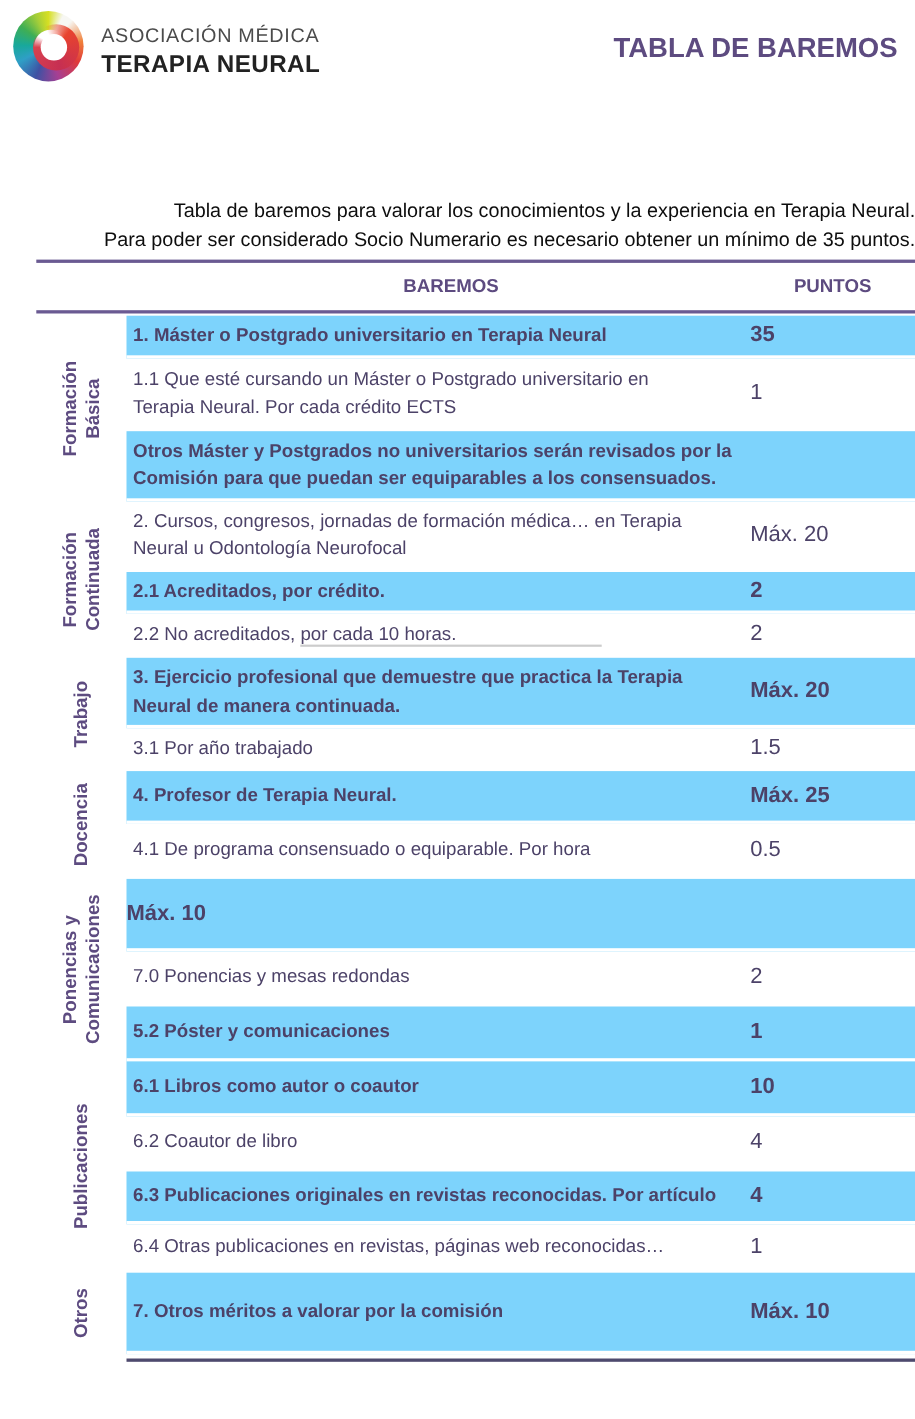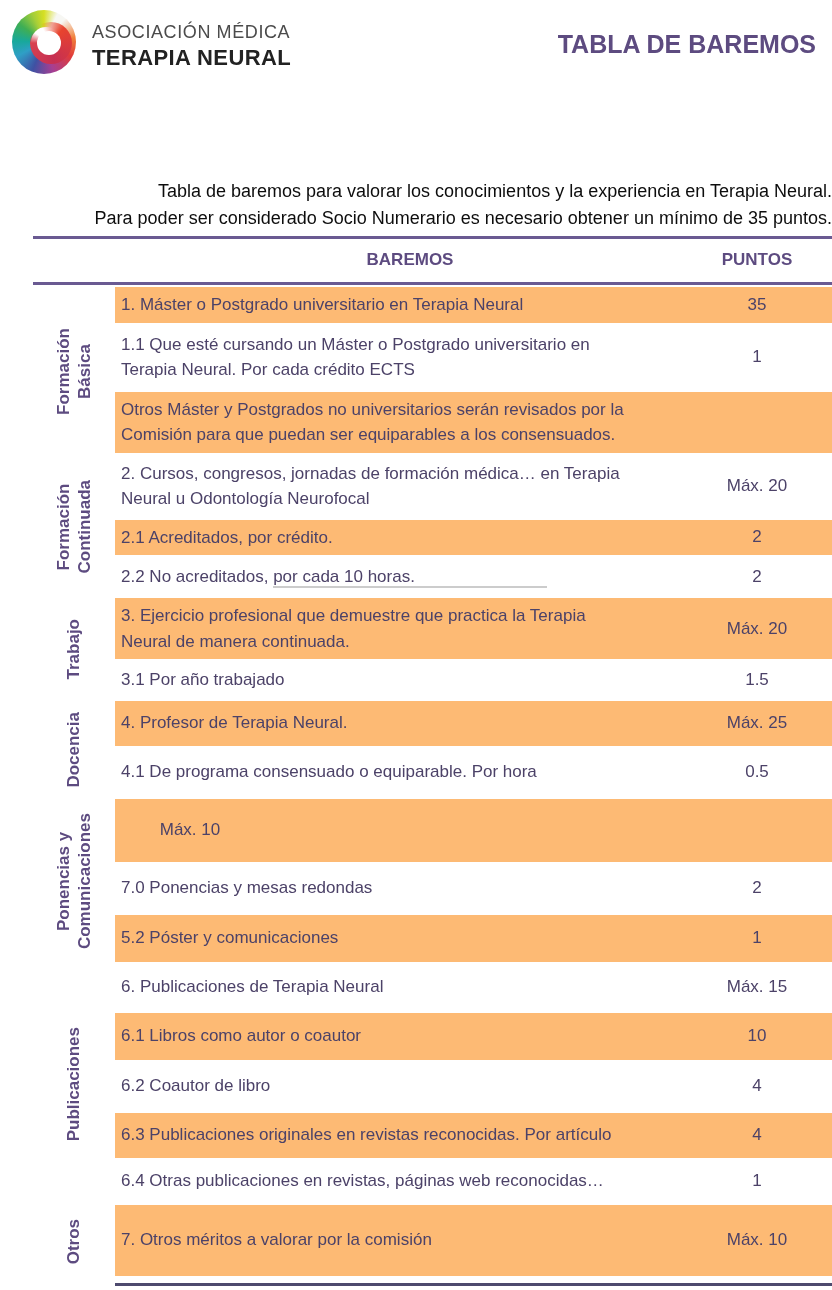--- a/index.html
+++ b/index.html
@@ -50,26 +50,26 @@
   .tbody { position:absolute; top:287px; left:33px; right:0; }
   .section { display:flex; }
   .cat { width:82px; flex:none; display:flex; align-items:center; justify-content:center; }
   .cat-label {
     writing-mode:vertical-rl; transform:rotate(180deg);
     white-space:pre-line; text-align:center;
     font-size:17px; font-weight:bold; line-height:1.25; color:#5d4b80;
   }
   .rows { flex:1; display:flex; flex-direction:column; }
   .row { display:flex; align-items:center; box-sizing:border-box; border-bottom:3px solid #fff; }
-  .row.shaded { background:#fdba74; }
+  .row.shaded { background:#7dd3fc;font-weight:bold; }
   .cell-label {
     flex:1; padding:5px 8px 5px 6px; font-size:17px; line-height:1.5;
     color:#4c4268; white-space:pre-line;
   }
-  .cell-points { width:150px; flex:none; text-align:center; font-size:17px; color:#4c4268; }
+  .cell-points { width:150px; flex:none; font-size:20px; color:#4c4268; }
 
   .sep-artifact { position:absolute; top:299px; left:240px; width:274px; height:2px; background:#cccccc; }
   .rule-bottom { margin:4px 0 0 82px; height:3px; background:#4e4a6e; }
 </style>
 </head>
 <body>
 
 <div class="page">
 
   <div class="logo">
@@ -190,24 +190,20 @@
           <div class="cell-points">1</div>
         </div>
       </div>
     </div>
 
     <div class="section">
       <div class="cat">
           <span class="cat-label">Publicaciones</span>
         </div>
       <div class="rows">
-        <div class="row" style="min-height:48px">
-          <div class="cell-label">6. Publicaciones de Terapia Neural</div>
-          <div class="cell-points">Máx. 15</div>
-        </div>
         <div class="row shaded" style="min-height:50px">
           <div class="cell-label">6.1 Libros como autor o coautor</div>
           <div class="cell-points">10</div>
         </div>
         <div class="row" style="min-height:50px">
           <div class="cell-label">6.2 Coautor de libro</div>
           <div class="cell-points">4</div>
         </div>
         <div class="row shaded" style="min-height:48px">
           <div class="cell-label">6.3 Publicaciones originales en revistas reconocidas. Por artículo</div>

